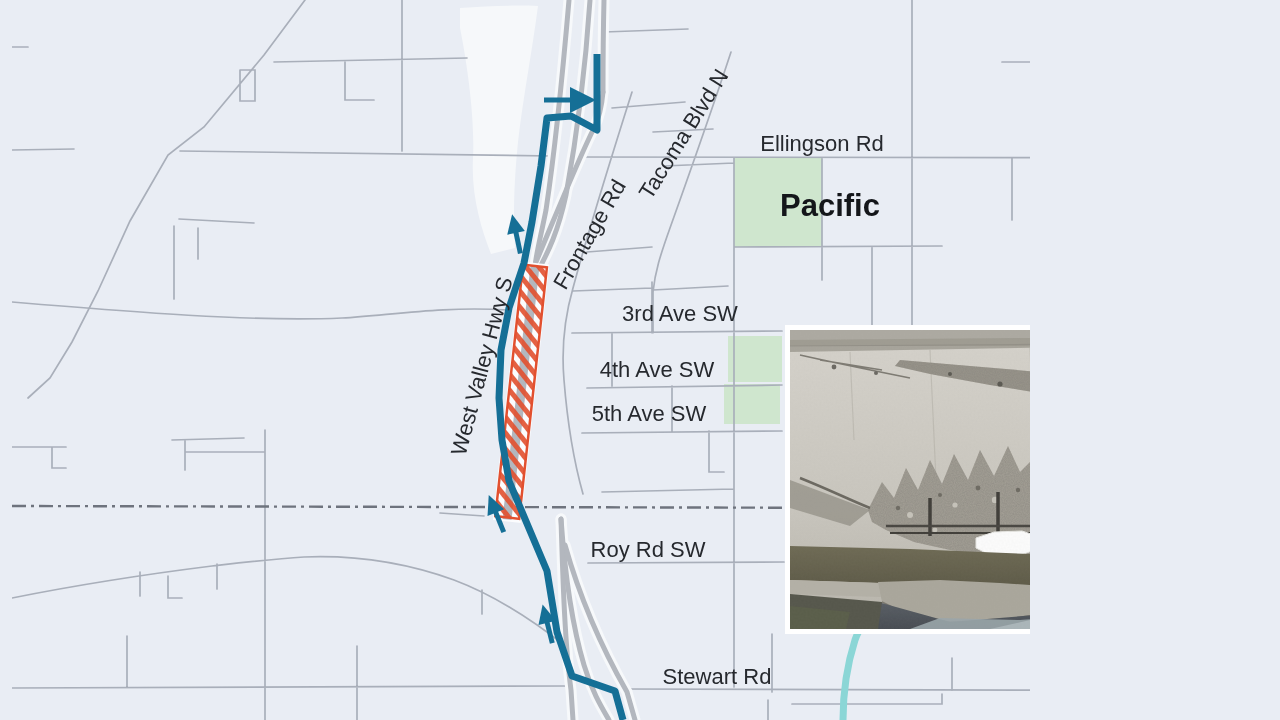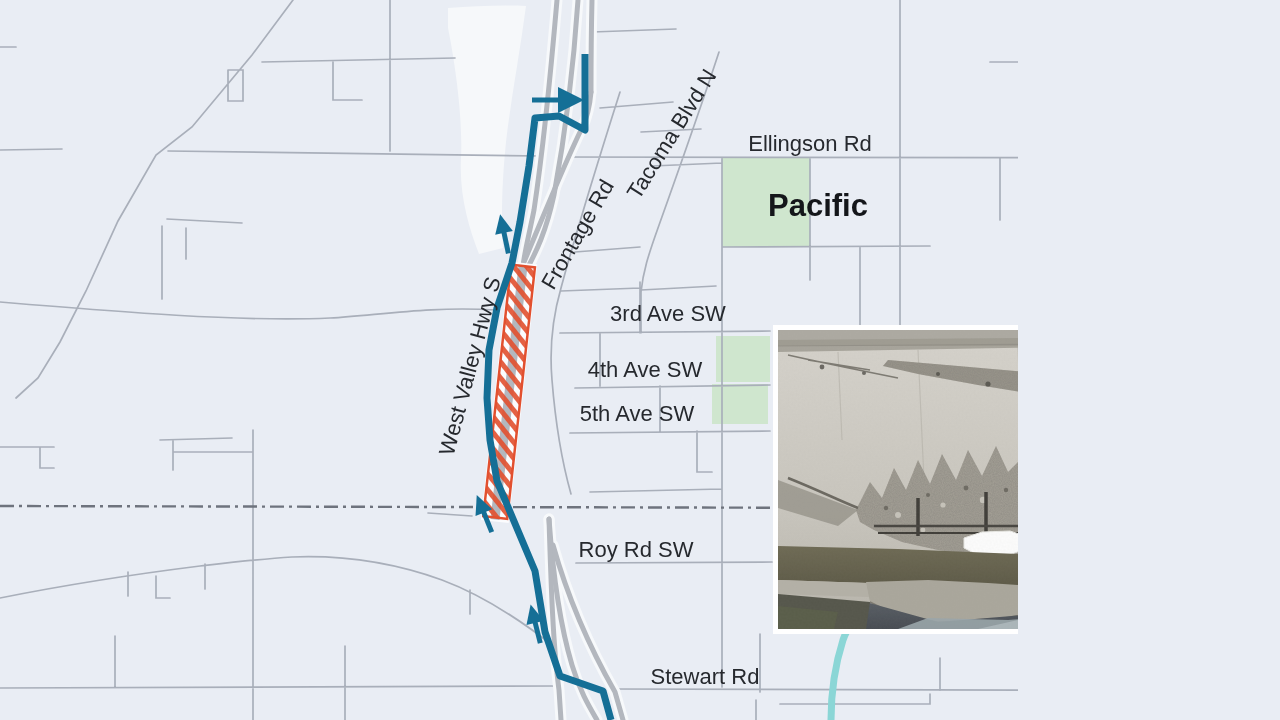--- a/index.html
+++ b/index.html
@@ -1,17 +1,17 @@
 <!DOCTYPE html>
 <html><head>
 <meta charset="utf-8">
 <style>
   html,body{margin:0;padding:0;background:#e9edf4;}
   .stage{position:relative;width:1018px;height:720px;overflow:hidden;
-         font-family:"Liberation Sans",sans-serif;}
+         font-family:"Liberation Sans",sans-serif;margin-left:12px;}
   .stage svg{display:block;}
   #map-svg{position:absolute;left:0;top:0;}
   .inset-frame{position:absolute;left:773px;top:325px;width:474px;height:309px;
                background:#ffffff;box-sizing:border-box;padding:5px;}
   .map-label{fill:#26292e;font-size:22px;}
   .map-label-big{fill:#14161a;font-size:31px;font-weight:bold;}
 </style>
 </head>
 <body>
 

